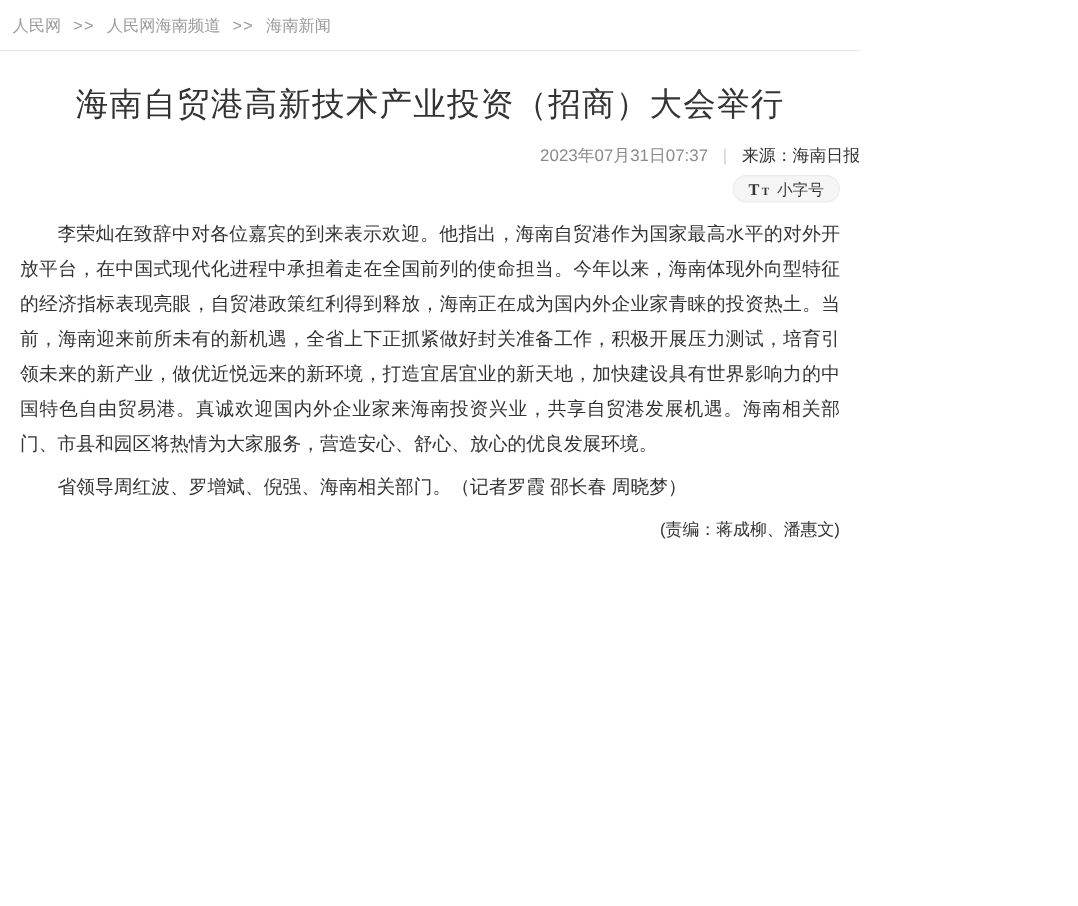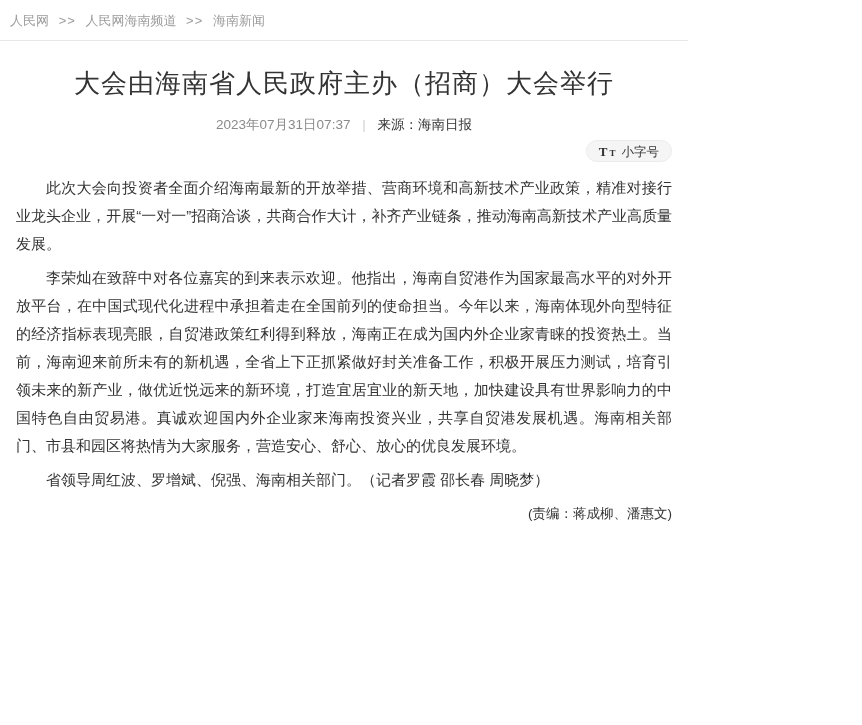--- a/index.html
+++ b/index.html
@@ -37,21 +37,21 @@
     line-height: 34px;
     letter-spacing: 1px;
   }
   .subtitle {
     text-align: center;
     color: #999;
     font-size: 14px;
     margin: 12px 0 0;
   }
   .meta {
-    text-align: center;
+    text-align: right;
     font-size: 13.5px;
     color: #8a8a8a;
     margin-top: 16px;
   }
   .meta .meta-sep { margin: 0 8px; color: #cfcfcf; }
   .meta .src-label { color: #333; }
   .meta a.src { color: #333; text-decoration: none; cursor: pointer; }
 
   
   .toolbar {
@@ -114,39 +114,38 @@
     <span class="sep">&gt;&gt;</span>
     <a href="#">人民网海南频道</a>
     <span class="sep">&gt;&gt;</span>
     <a href="#">海南新闻</a>
   </header>
 
   <div class="divider"></div>
 
   <main class="article">
 
-    <h1 class="title">大会由海南省人民政府主办（招商）大会举行</h1>
+    <h1 class="title">海南自贸港高新技术产业投资（招商）大会举行</h1>
 
 
     <div class="meta">
       <span>2023年07月31日07:37</span>
       <span class="meta-sep">|</span>
       <span class="src-label">来源：</span><a href="#" class="src">海南日报</a>
     </div>
 
     <div class="toolbar">
       <button class="fontsize-btn">
         <span class="tt-big">T</span>
           <span class="tt-small">T</span>
         <span>小字号</span>
       </button>
     </div>
 
     <div class="body">
-      <p>此次大会向投资者全面介绍海南最新的开放举措、营商环境和高新技术产业政策，精准对接行业龙头企业，开展“一对一”招商洽谈，共商合作大计，补齐产业链条，推动海南高新技术产业高质量发展。</p>
       <p>李荣灿在致辞中对各位嘉宾的到来表示欢迎。他指出，海南自贸港作为国家最高水平的对外开放平台，在中国式现代化进程中承担着走在全国前列的使命担当。今年以来，海南体现外向型特征的经济指标表现亮眼，自贸港政策红利得到释放，海南正在成为国内外企业家青睐的投资热土。当前，海南迎来前所未有的新机遇，全省上下正抓紧做好封关准备工作，积极开展压力测试，培育引领未来的新产业，做优近悦远来的新环境，打造宜居宜业的新天地，加快建设具有世界影响力的中国特色自由贸易港。真诚欢迎国内外企业家来海南投资兴业，共享自贸港发展机遇。海南相关部门、市县和园区将热情为大家服务，营造安心、舒心、放心的优良发展环境。</p>
       <p>省领导周红波、罗增斌、倪强、海南相关部门。（记者罗霞 邵长春 周晓梦）</p>
       <p class="editor">(责编：蒋成柳、潘惠文)</p>
     </div>
 
   </main>
 
 </div>
 
 </body></html>

